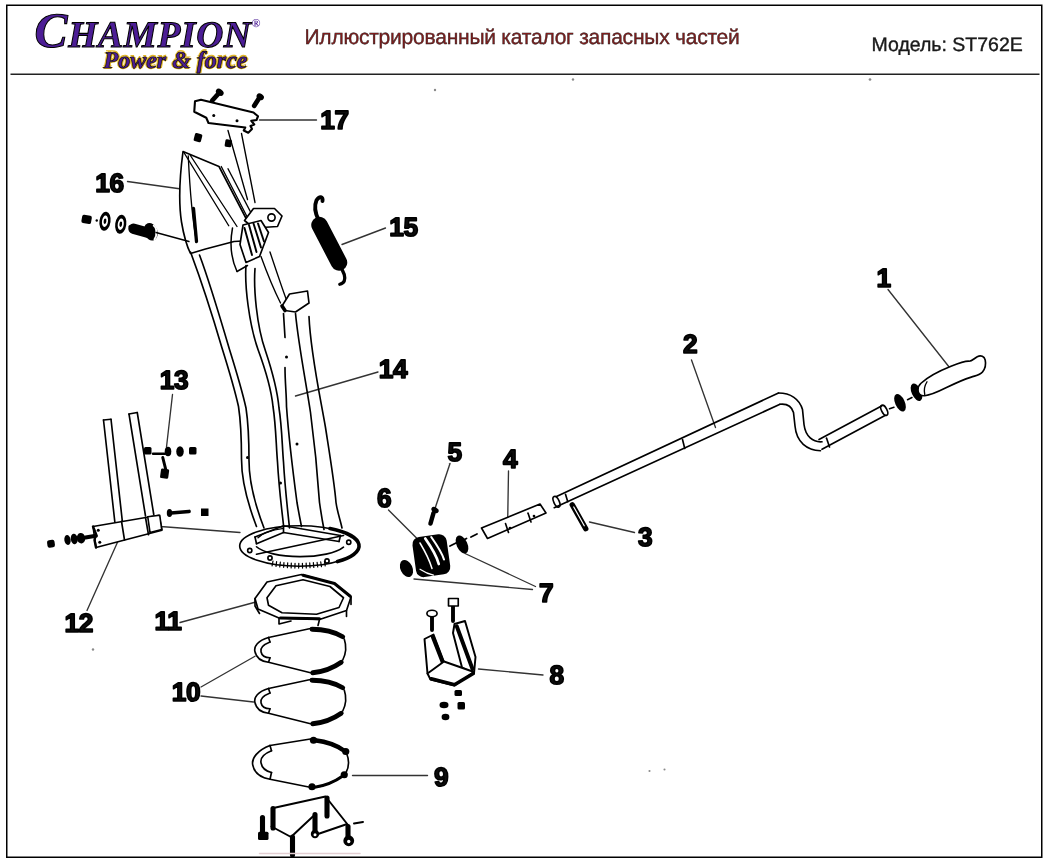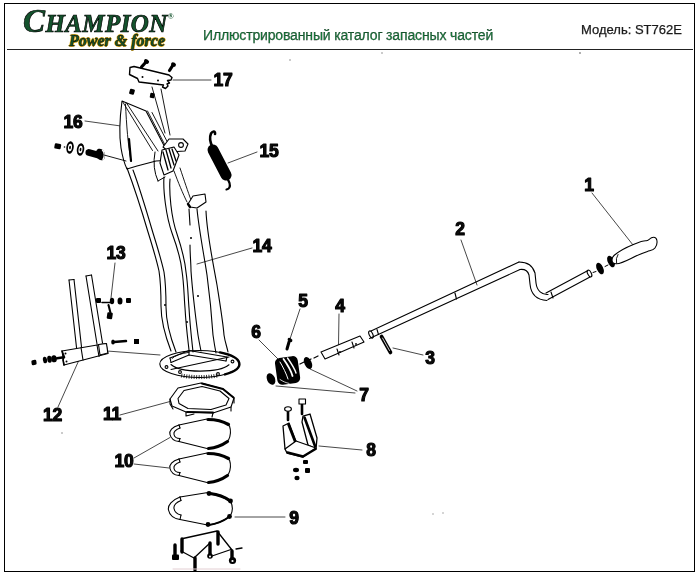--- a/index.html
+++ b/index.html
@@ -1,24 +1,24 @@
 <!DOCTYPE html>
 <html><head>
 <meta charset="utf-8">
 <style>
   html,body{margin:0;padding:0;}
   body{width:700px;height:574px;background:#fff;font-family:"Liberation Sans",sans-serif;position:relative;overflow:hidden;}
   .border{position:absolute;left:4px;top:3px;width:691px;height:569px;border:1px solid #000;box-sizing:border-box;}
-  .logo{position:absolute;left:23px;top:3px;width:160px;font-family:"Liberation Serif",serif;font-style:italic;font-weight:bold;color:#14532d;}
+  .logo{position:absolute;left:23px;top:3px;width:160px;font-family:"Liberation Serif",serif;font-style:italic;font-weight:bold;color:#4c1d95;}
   .champ{font-size:25px;letter-spacing:0.4px;white-space:nowrap;-webkit-text-stroke:0.7px #000;}
   .champ .bigc{font-size:33px;}
   .champ .reg{font-size:8px;vertical-align:13px;-webkit-text-stroke:0;}
   .pf{font-size:16px;margin-left:46px;margin-top:-8px;white-space:nowrap;-webkit-text-stroke:0.4px #000;
       text-shadow:-1px 0 0 #e0b52a, 1px 0 0 #e0b52a, 0 -1px 0 #e0b52a, 0 1px 0 #e0b52a;}
-  .title{position:absolute;left:203px;top:27px;font-size:14px;letter-spacing:-0.15px;color:#15803d;-webkit-text-stroke:0.25px #1a1a1a;}
+  .title{position:absolute;left:203px;top:16px;font-size:14px;letter-spacing:-0.15px;color:#7f1d1d;-webkit-text-stroke:0.25px #1a1a1a;}
   .model{position:absolute;left:581px;top:22px;font-size:13px;color:#1a1a1a;-webkit-text-stroke:0.25px #1a1a1a;}
   .hline{position:absolute;left:7px;top:49px;width:686px;height:0;border-top:1.4px solid #222;}
   svg{position:absolute;left:0;top:0;}
   text.lbl{font-family:"Liberation Sans",sans-serif;font-weight:bold;font-size:17.5px;letter-spacing:-0.3px;fill:#0d0d0d;}
 </style>
 </head>
 <body>
 <div class="border"></div>
 <div class="logo">
   <div class="champ"><span class="bigc">C</span>HAMPION<span class="reg">®</span></div>

